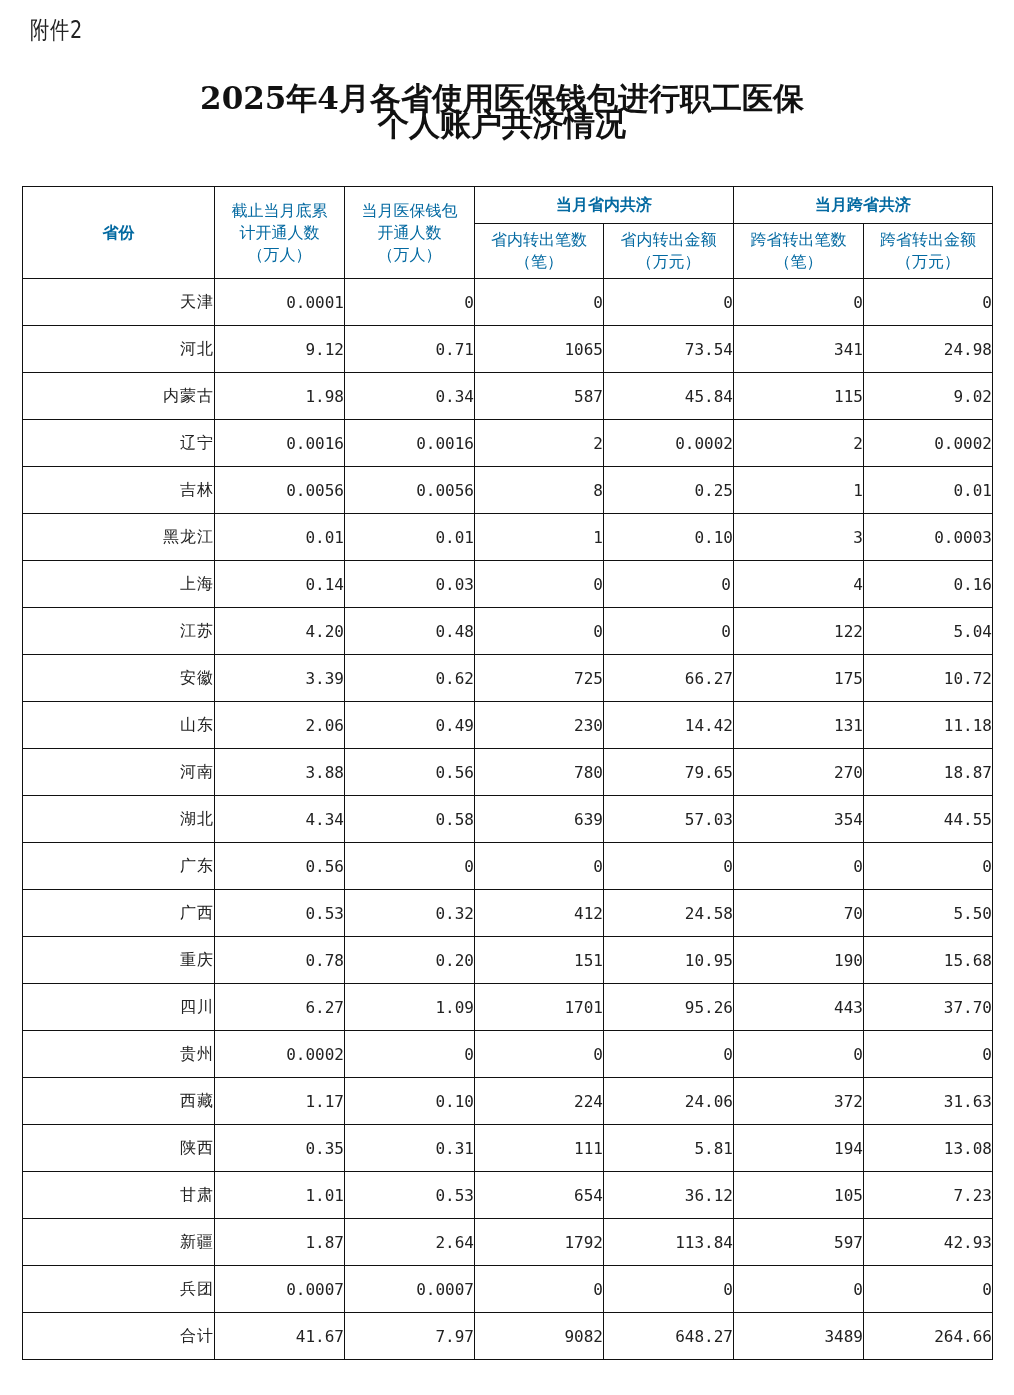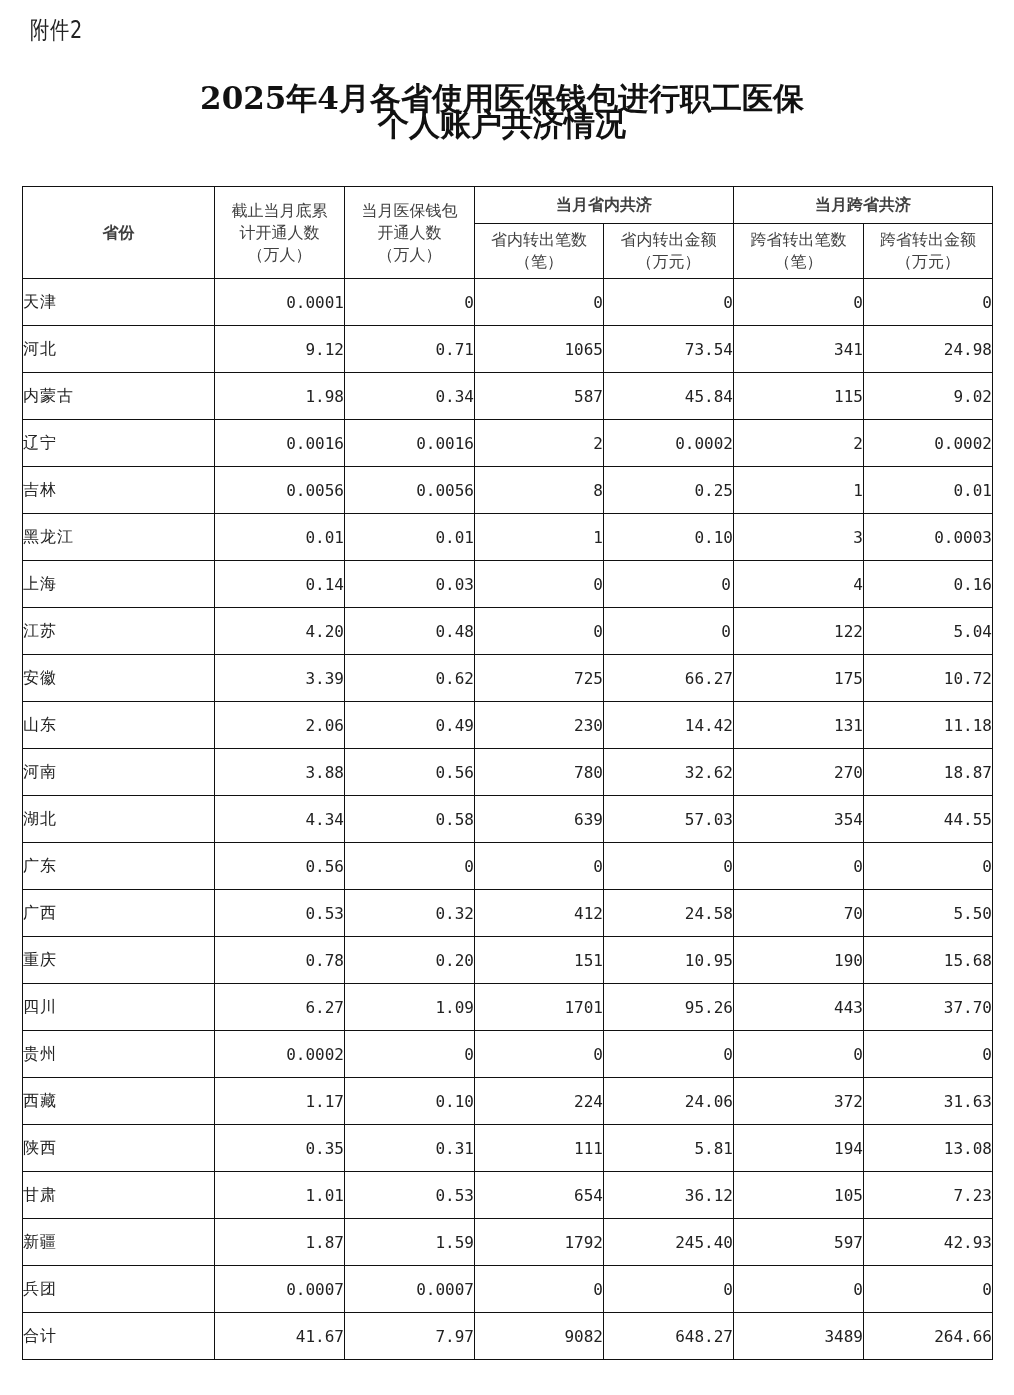--- a/index.html
+++ b/index.html
@@ -24,31 +24,31 @@
     position: absolute; left: 22px; top: 186px;
     border-collapse: collapse; table-layout: fixed;
     width: 970px;
   }
   table.grid td, table.grid th {
     border: 1.5px solid #111; padding: 0;
     font-weight: normal; overflow: hidden;
   }
   th {
     font-family: "DejaVu Sans", "Liberation Sans", sans-serif;
-    font-size: 16px; line-height: 22px; text-align: center; color: #404040;
+    font-size: 16px; line-height: 22px; text-align: center; color: #0369a1;
     font-weight: bold !important;
   }
   th.hdr-top { height: 36px; margin-left: 26px; }
   th.hdr-sub { height: 54px; margin-top: 23px; }
   td {
     height: 46px; font-size: 16px; color: #222;
     font-family: "DejaVu Sans Mono", "Liberation Mono", monospace;
   }
   td.prov {
-    text-align: left; letter-spacing: 1px;
+    text-align: right; letter-spacing: 1px;
     font-family: Liberation Mono, monospace;
   }
   td.num { text-align: right; padding-right: 14px; }
   td.num.edge { padding-right: 2px; }
   .sub { display: block; font-weight: normal; }
 </style>
 </head>
 <body>
 
 <div class="attachment">附件2</div>
@@ -190,21 +190,21 @@
         <td class="num">230</td>
         <td class="num">14.42</td>
         <td class="num">131</td>
         <td class="num">11.18</td>
       </tr>
       <tr>
         <td class="prov">河南</td>
         <td class="num">3.88</td>
         <td class="num">0.56</td>
         <td class="num">780</td>
-        <td class="num">32.62</td>
+        <td class="num">79.65</td>
         <td class="num">270</td>
         <td class="num">18.87</td>
       </tr>
       <tr>
         <td class="prov">湖北</td>
         <td class="num">4.34</td>
         <td class="num">0.58</td>
         <td class="num">639</td>
         <td class="num">57.03</td>
         <td class="num">354</td>
@@ -278,23 +278,23 @@
         <td class="num">1.01</td>
         <td class="num">0.53</td>
         <td class="num">654</td>
         <td class="num">36.12</td>
         <td class="num">105</td>
         <td class="num">7.23</td>
       </tr>
       <tr>
         <td class="prov">新疆</td>
         <td class="num">1.87</td>
-        <td class="num">1.59</td>
+        <td class="num">2.64</td>
         <td class="num">1792</td>
-        <td class="num">245.40</td>
+        <td class="num">113.84</td>
         <td class="num">597</td>
         <td class="num">42.93</td>
       </tr>
       <tr>
         <td class="prov">兵团</td>
         <td class="num">0.0007</td>
         <td class="num">0.0007</td>
         <td class="num">0</td>
         <td class="num">0</td>
         <td class="num">0</td>

